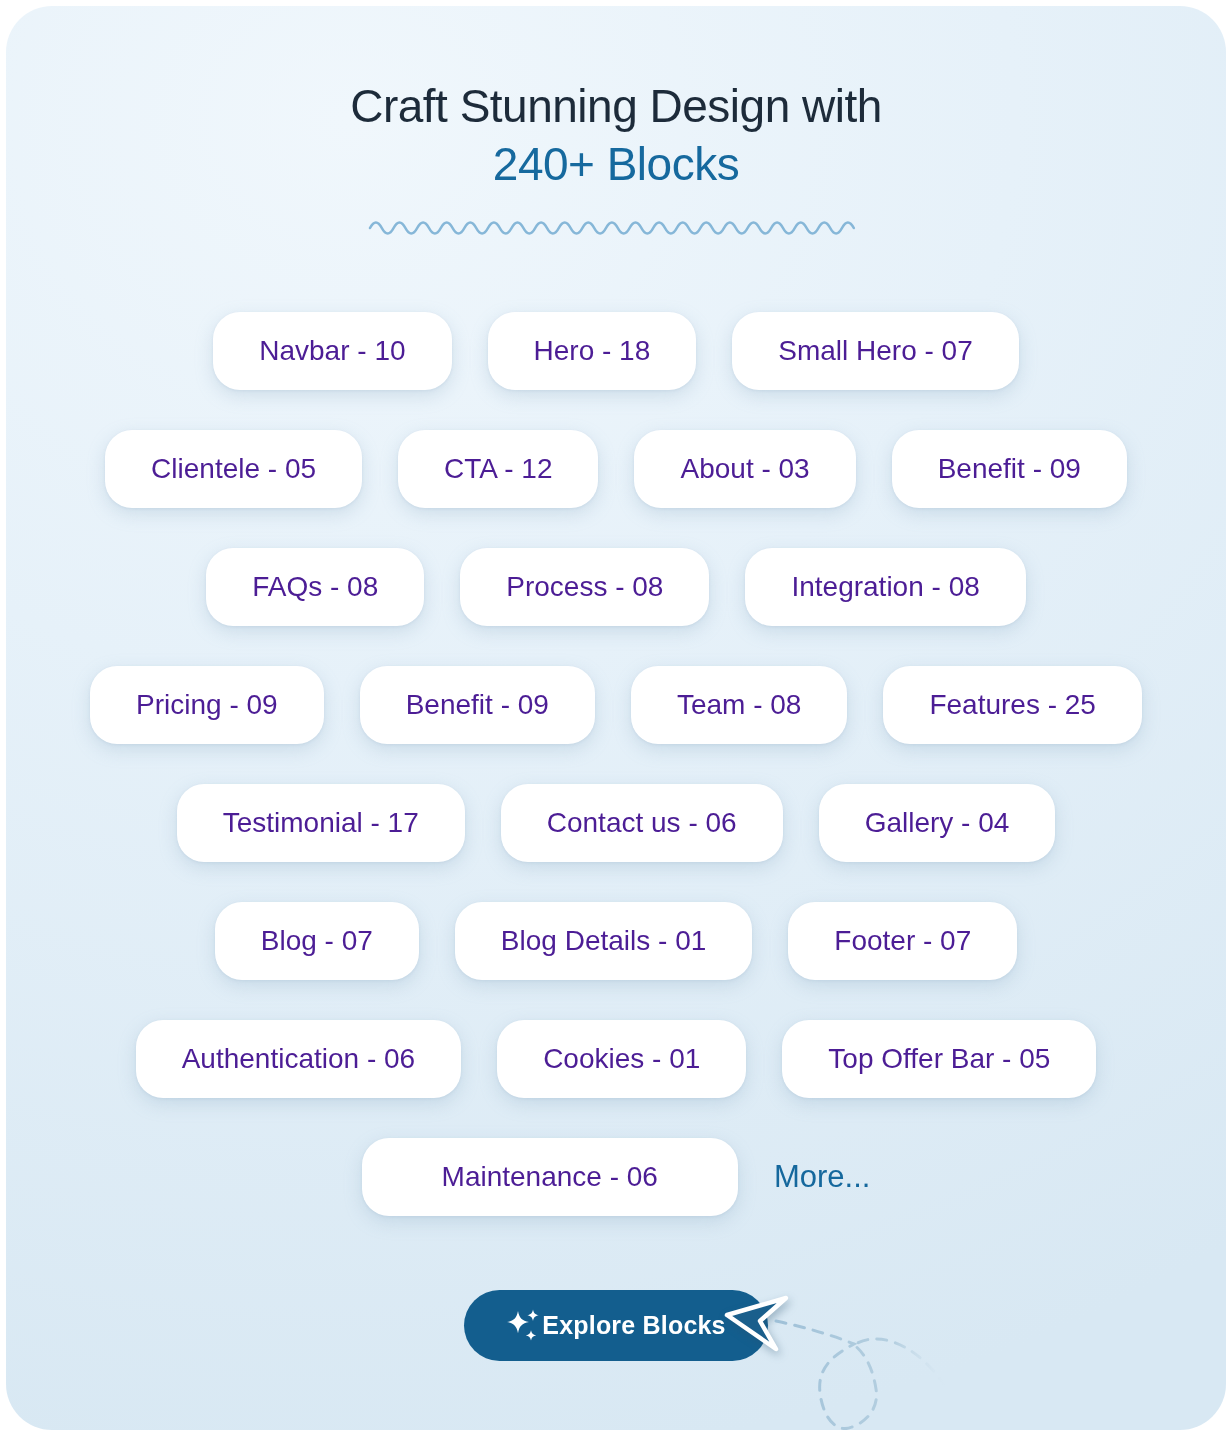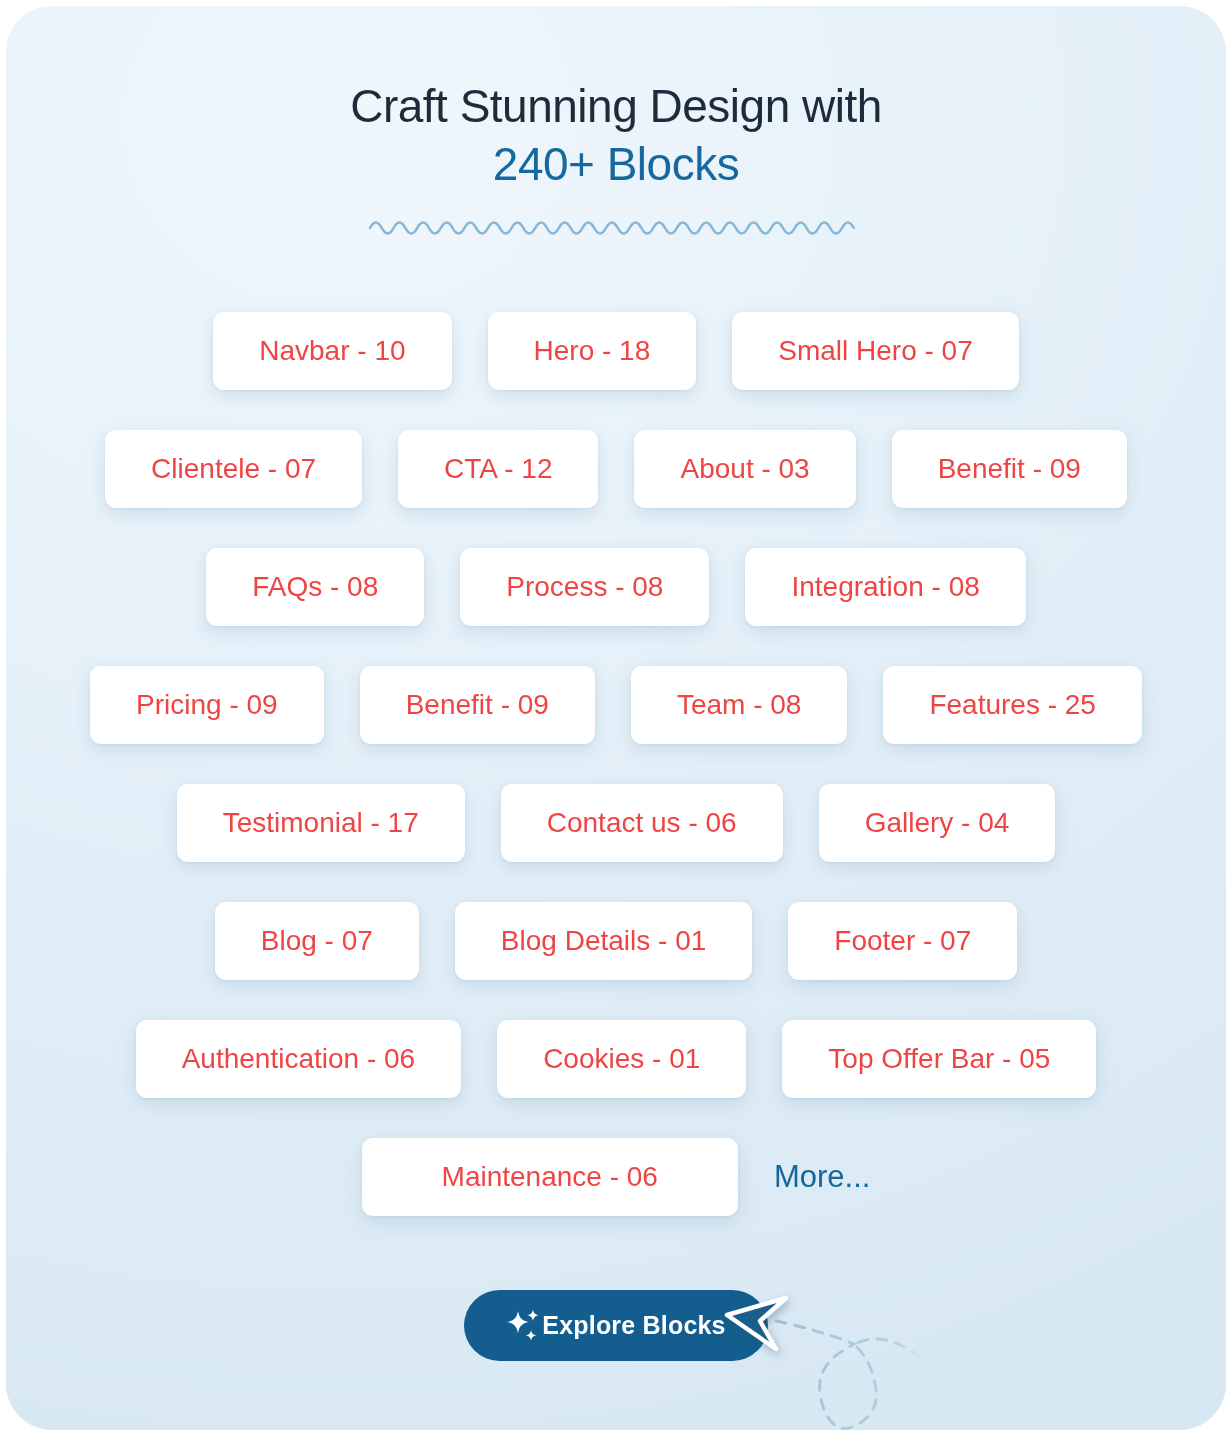--- a/index.html
+++ b/index.html
@@ -16,22 +16,22 @@
   .title{
     margin:0;font-size:46px;line-height:1.26;font-weight:400;
     letter-spacing:-0.5px;color:#1d2b3a;
   }
   .title .line{display:block;}
   .title .line2{color:#16699e;}
   .wave{display:block;margin:20px auto 0 auto;}
   .rows{margin-top:76px;}
   .row{display:flex;justify-content:center;align-items:center;gap:36px;margin-bottom:40px;}
   .pill{
-    background:#ffffff;border-radius:11px;
-    padding:24px 46px;font-size:28px;line-height:30px;color:#ef4444;
+    background:#ffffff;border-radius:27px;
+    padding:24px 46px;font-size:28px;line-height:30px;color:#4c1d95;
     box-shadow:0 6px 18px rgba(138,168,194,0.28), 0 1px 3px rgba(138,168,194,0.18);
     white-space:nowrap;cursor:pointer;
   }
   .pill.wide{padding:24px 80px;}
   .more-link{
     font-size:31px;color:#15689d;font-weight:400;cursor:pointer;white-space:nowrap;
   }
   .cta-wrap{margin-top:74px;display:flex;justify-content:center;position:relative;}
   .cta-button{
     display:flex;align-items:center;
@@ -61,21 +61,21 @@
     </svg>
   </div>
 
   <div class="rows">
     <div class="row">
       <div class="pill">Navbar - 10</div>
       <div class="pill">Hero - 18</div>
       <div class="pill">Small Hero - 07</div>
     </div>
     <div class="row">
-      <div class="pill">Clientele - 07</div>
+      <div class="pill">Clientele - 05</div>
       <div class="pill">CTA - 12</div>
       <div class="pill">About - 03</div>
       <div class="pill">Benefit - 09</div>
     </div>
     <div class="row">
       <div class="pill">FAQs - 08</div>
       <div class="pill">Process - 08</div>
       <div class="pill">Integration - 08</div>
     </div>
     <div class="row">

